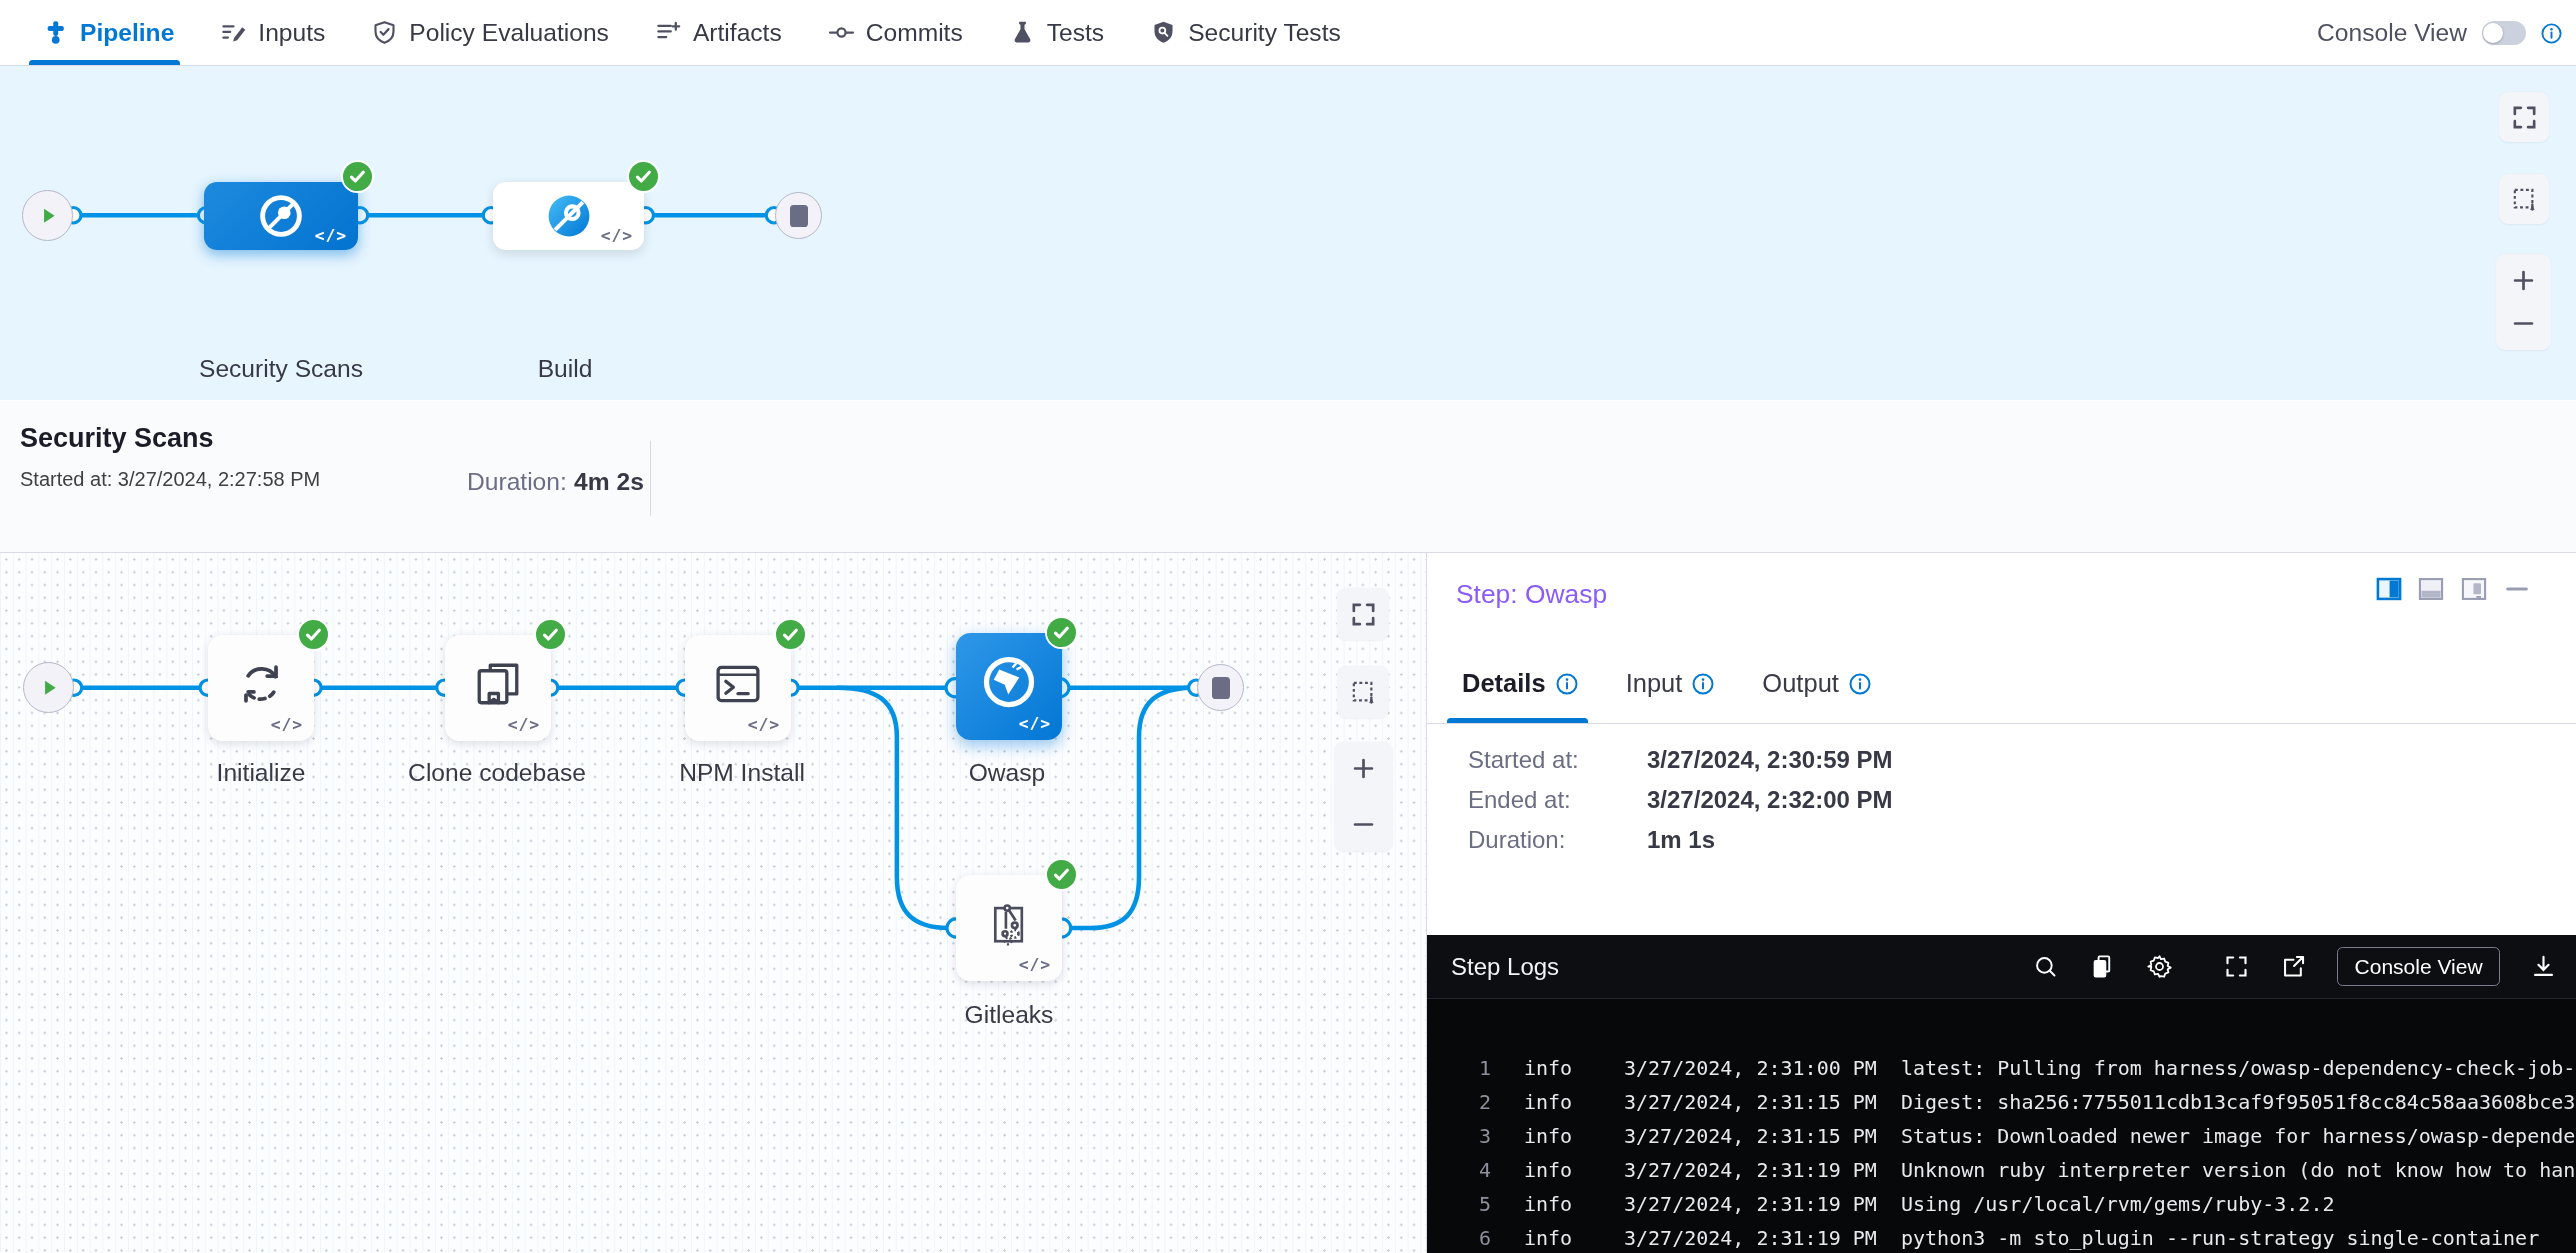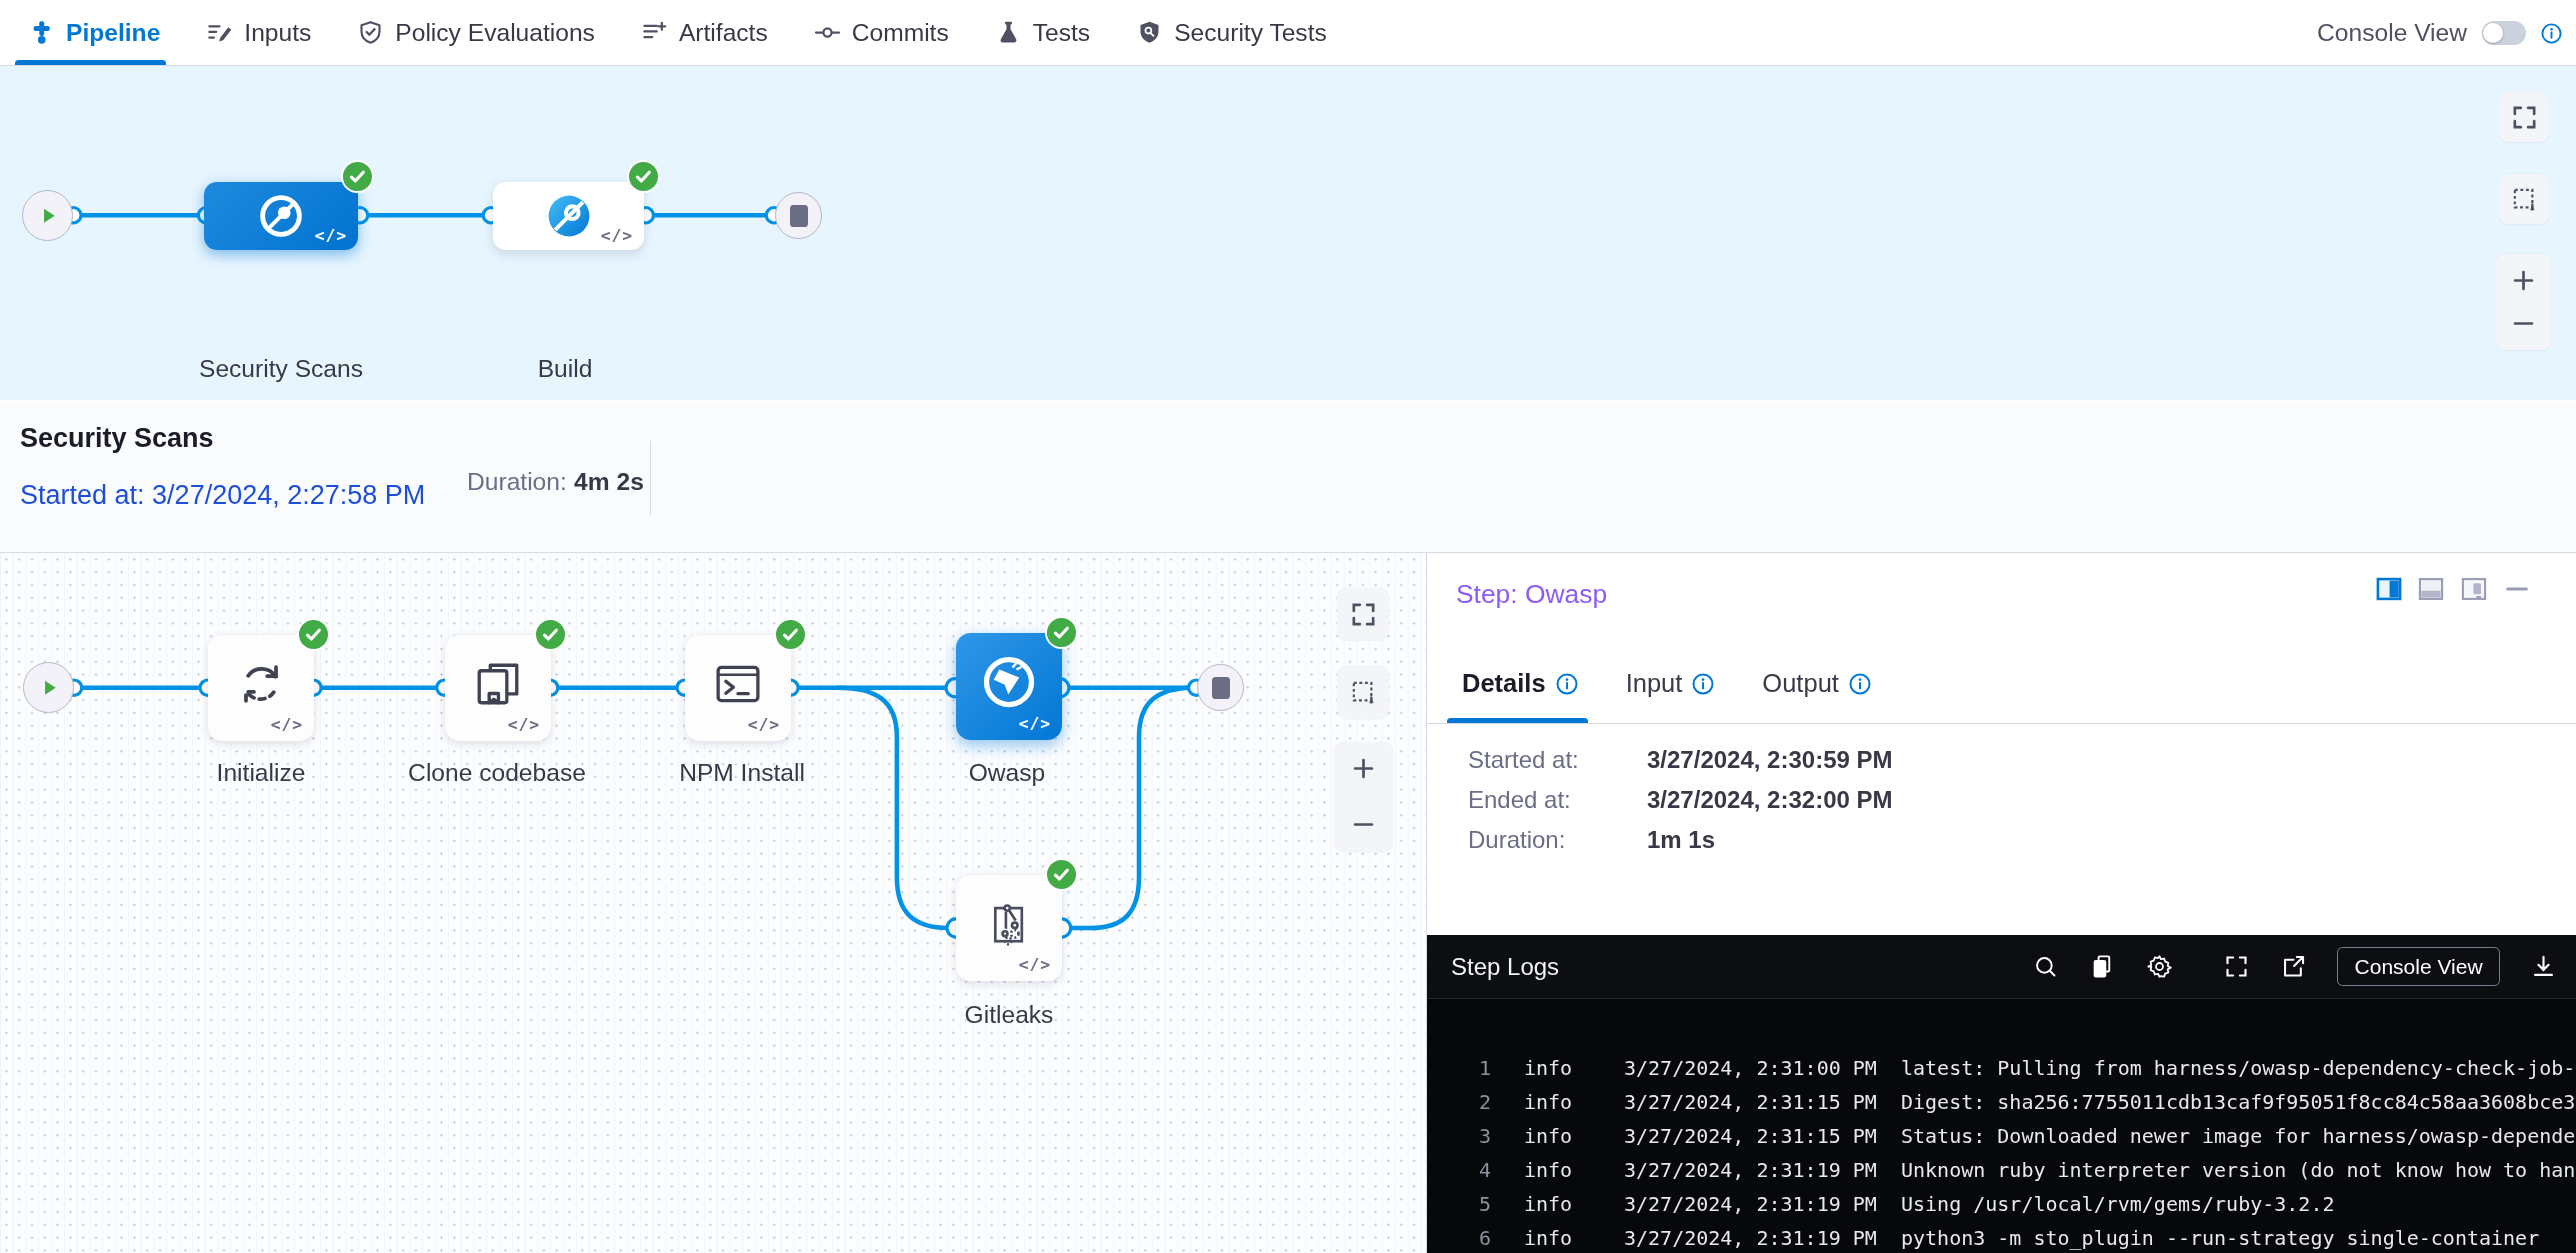--- a/index.html
+++ b/index.html
@@ -2,21 +2,21 @@
 <html style="font-size:14.6px"><head>
 <meta charset="utf-8">
 <style>
   * { margin:0; padding:0; box-sizing:border-box; }
   html,body { width:2576px; height:1253px; overflow:hidden; background:#fff;
               font-family:"Liberation Sans", sans-serif; }
   .app { position:relative; width:2576px; height:1253px; }
 
   
   .nav { position:absolute; top:0; left:0; width:100%; height:66px; background:#fff;
-         border-bottom:0.9px solid #d9dae6; display:flex; align-items:center; padding-left:28px; }
+         border-bottom:0.9px solid #d9dae6; display:flex; align-items:center; padding-left:42px; }
   .nav-tabs { display:flex; align-items:center; gap:46px; height:100%; }
   .nav-item { display:flex; align-items:center; gap:11px; height:100%; cursor:pointer; position:relative; }
   .nav-item .lbl { font-size:24.6px; font-weight:500; color:#383946; white-space:nowrap; }
   .nav-item.active .lbl { color:#0278d5; font-weight:700; }
   .nav-item.active::after { content:""; position:absolute; left:-12.8px; right:-5.5px; bottom:0;
          height:4.6px; background:#0278d5; border-radius:3.6px 3.6px 0 0; }
   .nav-item svg { width:27px; height:27px; }
   .nav-right { position:absolute; right:12.8px; top:0; height:66px; display:flex; align-items:center; gap:14.6px; }
   .console-lbl { font-size:24.6px; color:#4f5162; }
   .toggle { width:44px; height:24px; background:#ccd1de; border-radius:12px; position:relative; cursor:pointer; }
@@ -40,21 +40,21 @@
          align-items:center; justify-content:center; cursor:pointer; box-shadow:0 0.9px 1.8px rgba(40,41,61,.06); }
   .canvas-btn svg { width:29px; height:29px; }
   .zoom-group { position:absolute; background:#f4f5f9; border-radius:9px; display:flex; flex-direction:column;
          align-items:center; justify-content:space-between; padding:12.8px 0; box-shadow:0 0.9px 1.8px rgba(40,41,61,.06); }
   .zoom-group svg { width:27px; height:27px; cursor:pointer; }
 
   
   .stage-info { position:absolute; top:401px; left:0; width:100%; height:152px; background:#fafbfd;
          border-bottom:0.9px solid #d9dae6; }
   .si-title { position:absolute; left:20px; top:22px; font-size:27px; font-weight:700; color:#1c1c28; }
-  .si-meta { position:absolute; left:20px; top:67px; font-size:27px; color:#1d4ed8;margin-top:12px; }
+  .si-meta { position:absolute; left:20px; top:67px; font-size:20px; color:#404040; }
   .si-duration { position:absolute; left:467px; top:67px; font-size:24.6px; color:#6b6d85; }
   .si-duration b { color:#383946; font-weight:700; margin-left:7.3px; }
   .si-divider { position:absolute; left:650px; top:40px; height:75px; width:0.9px; background:#d9dae6; }
 
   
   .step-canvas { position:absolute; top:553px; left:0; width:1426px; height:700px;
          background-color:#fcfdff;
          background-image:
            radial-gradient(circle, #c9cfda 1px, transparent 1px),
            linear-gradient(to right, rgba(2,120,213,.055) 0.9px, transparent 0.9px);

